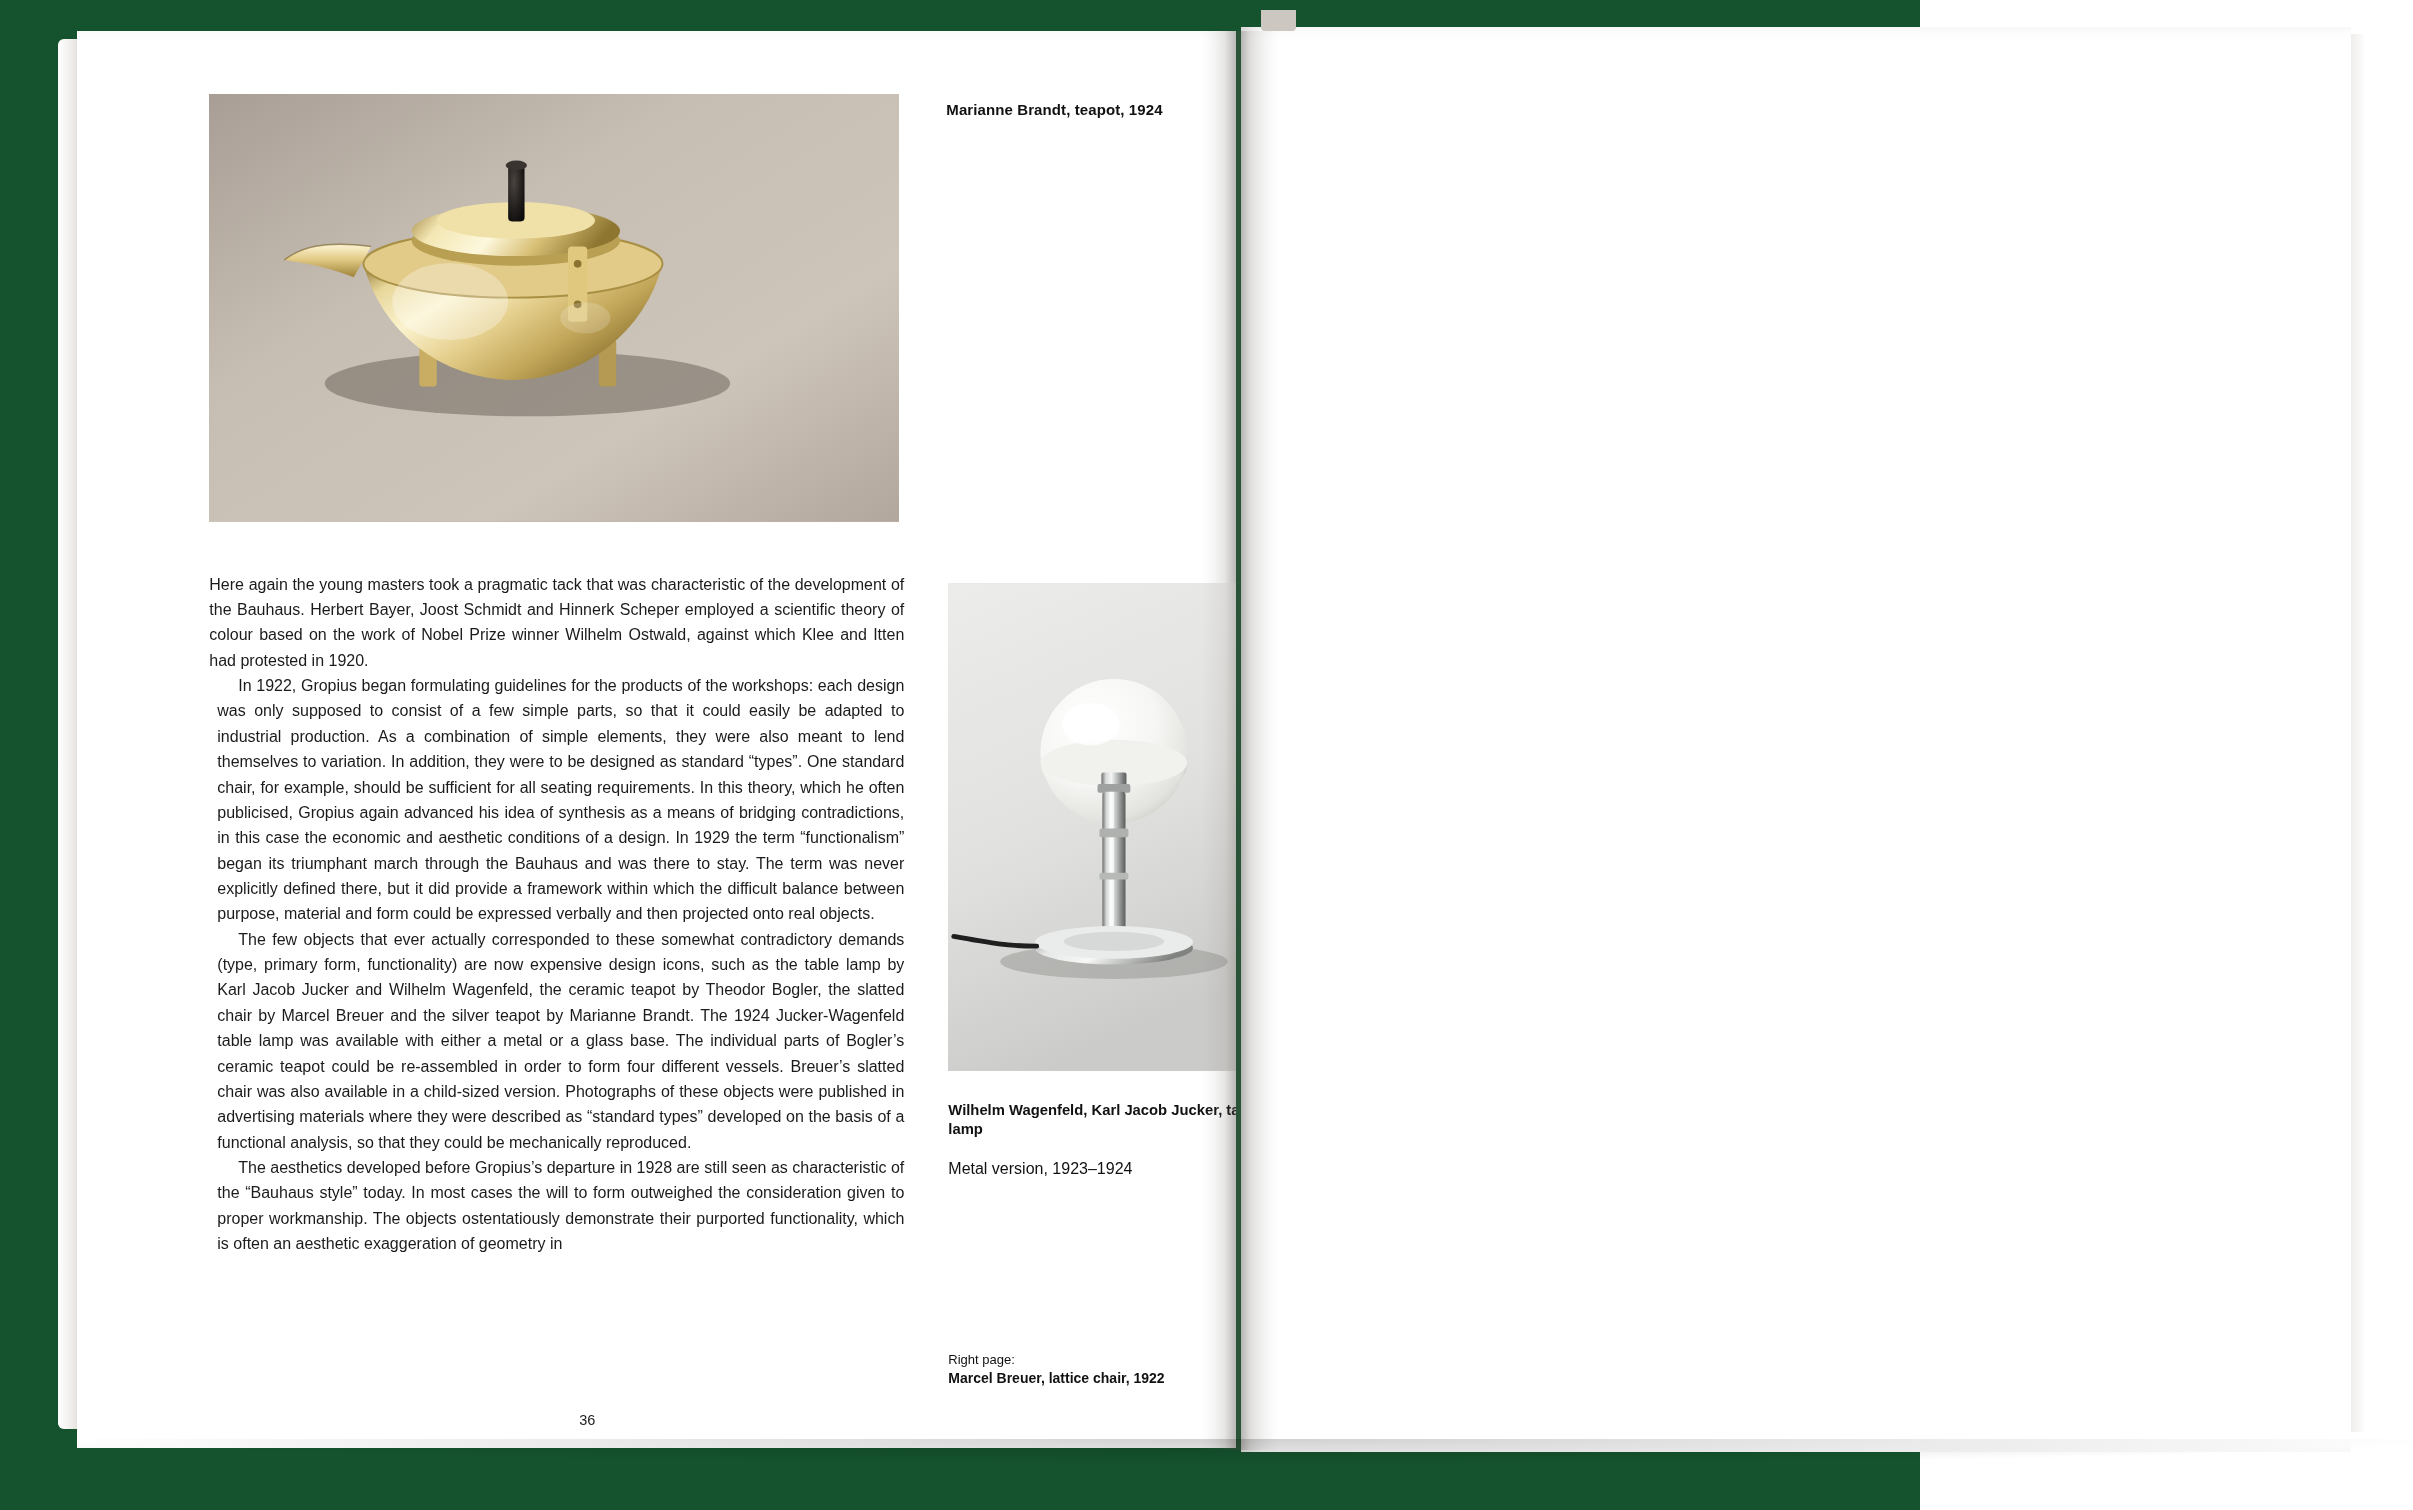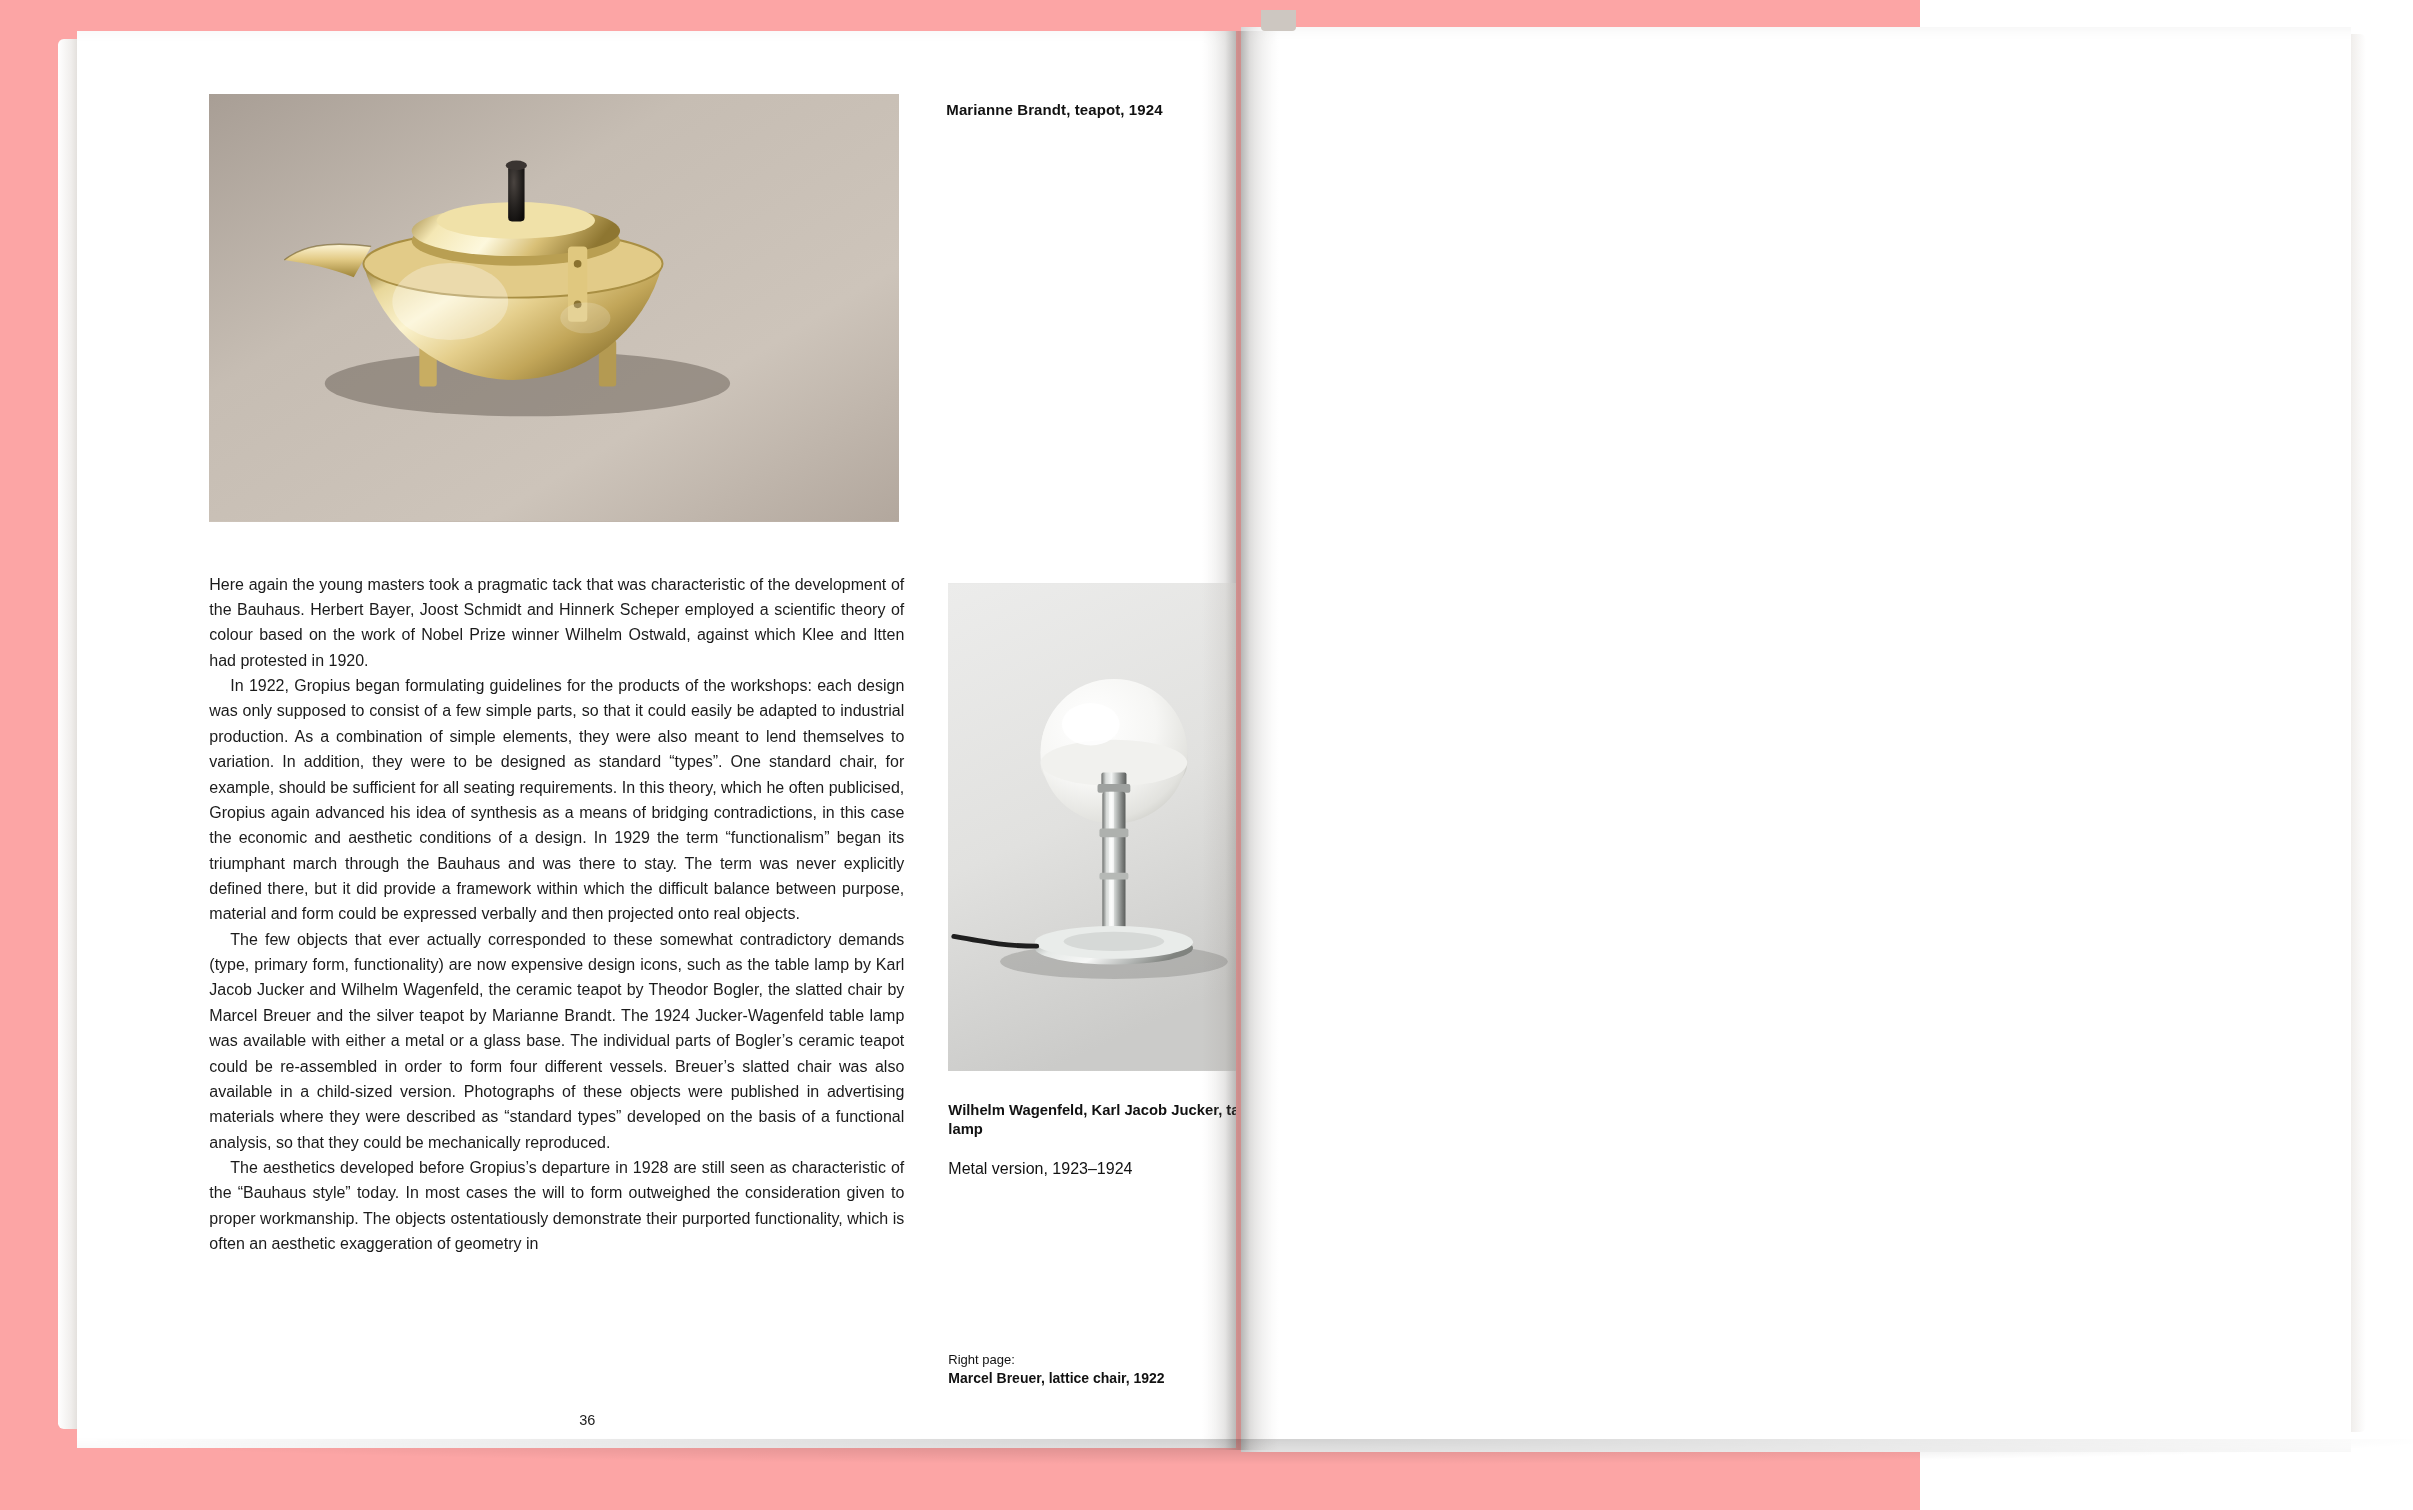--- a/index.html
+++ b/index.html
@@ -11,21 +11,21 @@
     width: 2414px;
     height: 1510px;
     overflow: hidden;
     font-family: "Liberation Sans", sans-serif;
   }
 
   .scene {
     position: relative;
     width: 1920px;
     height: 1510px;
-    background: #fca5a5;
+    background: #14532d;
   }
 
   
   .book {
     position: absolute;
     left: 58px;
     top: 9.7px;
     width: 2308px;
     height: 1468px;
   }
@@ -134,21 +134,21 @@
     position: absolute;
     left: 132px;
     top: 541px;
     width: 695px;
     font-size: 16px;
     line-height: 1.585;
     color: #1b1b1b;
     text-align: justify;
   }
   .body-col p { margin: 0; }
-  .body-col p + p { text-indent: 21px; }
+  .body-col p + p { text-indent: 21px; margin-left: 8px; }
 
   .lamp-figure {
     position: absolute;
     left: 871px;
     top: 552px;
     width: 328px;
     height: 488px;
     background: linear-gradient(to bottom, #e7e7e6 0%, #dededc 55%, #cfcfcd 100%);
     overflow: hidden;
   }

